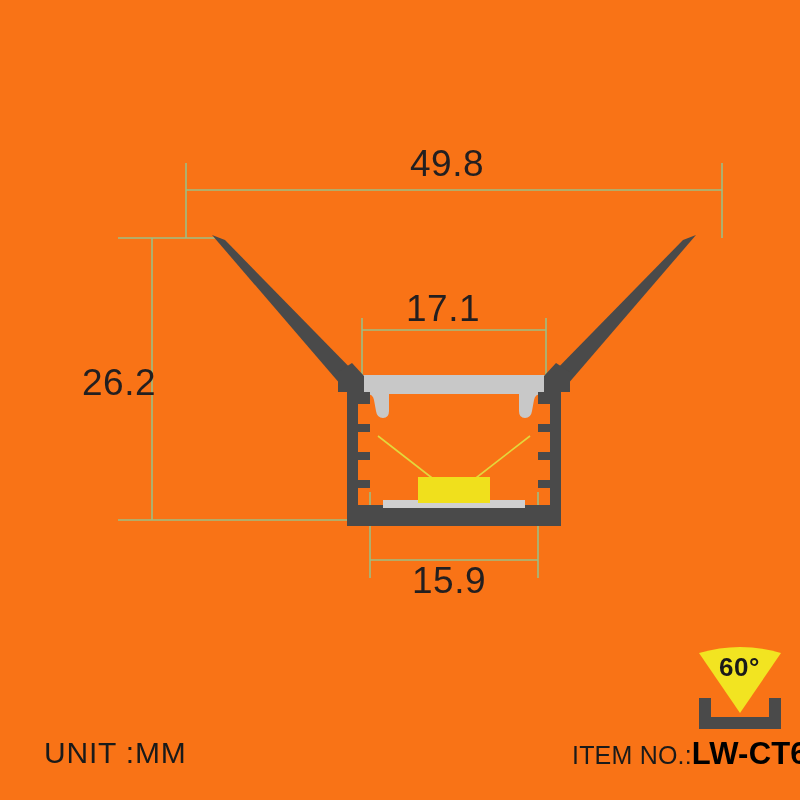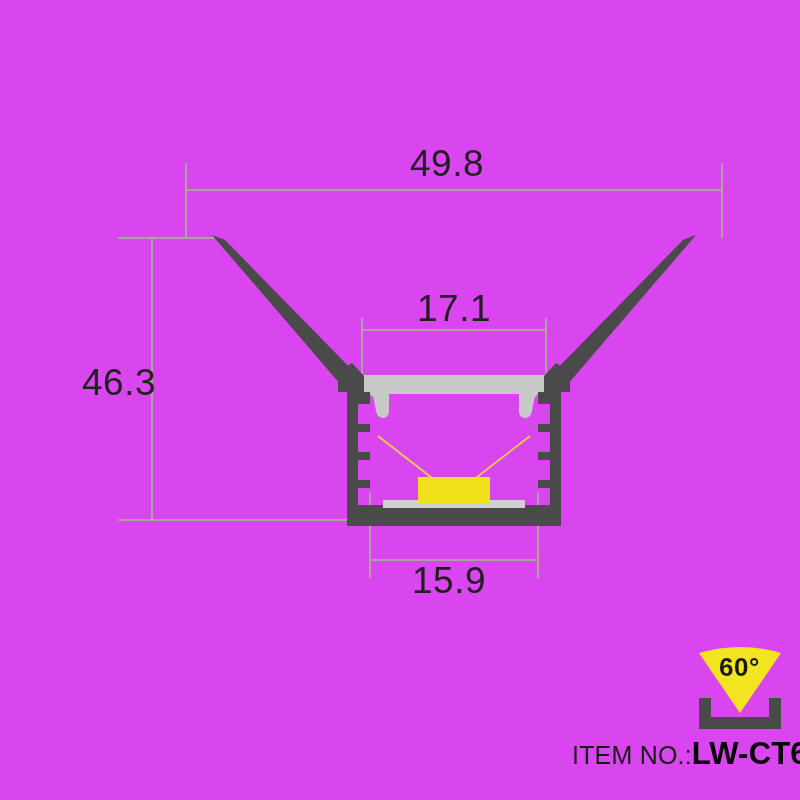--- a/index.html
+++ b/index.html
@@ -8,21 +8,21 @@
     padding: 0;
     background: #ffffff;
   }
   body {
     font-family: "Liberation Sans", sans-serif;
   }
   #canvas {
     position: relative;
     width: 800px;
     height: 800px;
-    background: #d946ef;
+    background: #f97316;
     overflow: hidden;
   }
   #drawing {
     position: absolute;
     left: 0;
     top: 0;
     width: 800px;
     height: 800px;
   }
   .dim-text {
@@ -37,21 +37,21 @@
     left: 410px;
     top: 143px;
     font-size: 37px;
   }
   #dim-height-left-label {
     left: 82px;
     top: 362px;
     font-size: 37px;
   }
   #dim-inner-top-label {
-    left: 417px;
+    left: 406px;
     top: 288px;
     font-size: 37px;
     text-align: right;
   }
   #dim-inner-bottom-label {
     left: 412px;
     top: 560px;
     font-size: 37px;
     text-align: center;
   }
@@ -242,26 +242,27 @@
                L 769,698
                L 781,698
                L 781,729
                L 699,729
                Z"></path>
     </g>
   </svg>
 
   <div class="dim-text" id="dim-width-top-label">49.8</div>
 
-  <div class="dim-text" id="dim-height-left-label">46.3</div>
+  <div class="dim-text" id="dim-height-left-label">26.2</div>
 
   <div class="dim-text" id="dim-inner-top-label">17.1</div>
 
   <div class="dim-text" id="dim-inner-bottom-label">15.9</div>
 
+  <div class="dim-text" id="unit-label">UNIT :MM</div>
 
   <div class="dim-text" id="beam-angle-label">60°</div>
 
   <div id="item-no-row">
     <span id="item-no-prefix">ITEM NO.:</span>
     <span id="item-no-value">LW-CT6</span>
   </div>
 
 </div>
 

